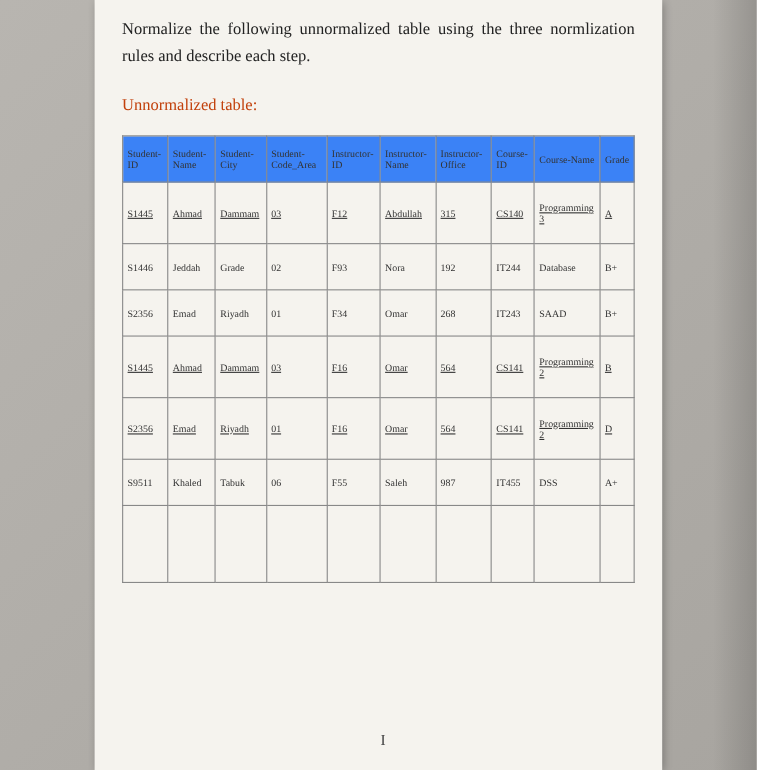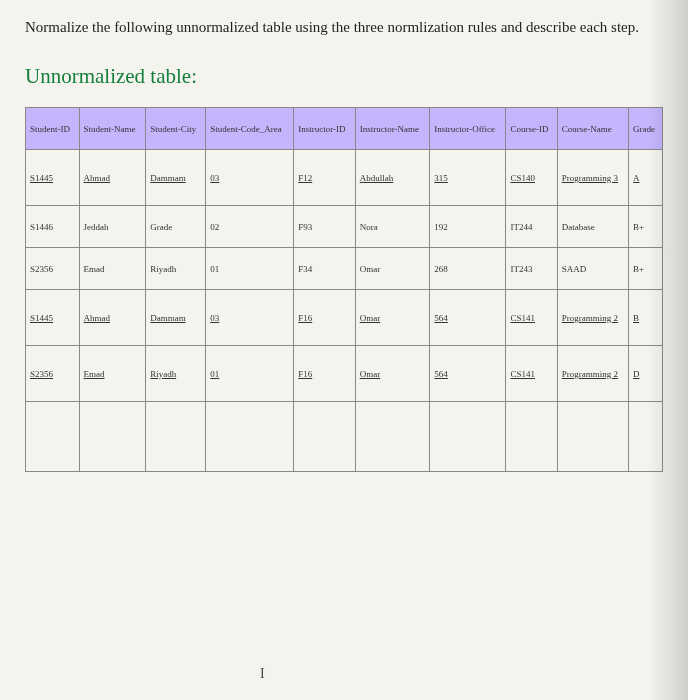--- a/index.html
+++ b/index.html
@@ -10,56 +10,56 @@
     body {
       width: 688px;
       height: 700px;
       background: linear-gradient(135deg, #b8b5b0 0%, #a8a5a0 100%);
       font-family: 'Times New Roman', Times, serif;
       overflow: hidden;
       position: relative;
     }
     .page {
       background: #f5f3ee;
-      width: 688px;
+      width: 516px;
       min-height: 700px;
       margin: 0 auto;
       padding: 15px 25px;
       box-shadow: 2px 2px 8px rgba(0,0,0,0.3);
       position: relative;
     }
     .instruction {
       font-size: 15px;
       line-height: 1.6;
       color: #222;
       margin-bottom: 25px;
       text-align: justify;
     }
     .subtitle {
-      font-size: 21px;
-      color: #15803d;
+      font-size: 15px;
+      color: #c2410c;
       margin-bottom: 18px;
     }
     table {
       border-collapse: collapse;
       width: 100%;
       font-size: 9px;
       color: #333;
     }
     th, td {
       border: 1px solid #888;
       padding: 8px 4px;
       text-align: left;
       vertical-align: middle;
       height: 42px;
     }
     th {
       font-weight: normal;
       font-size: 9px;
-      background: #c4b5fd;
+      background: #3b82f6;
     }
     td {
       font-size: 9px;
     }
     .tall-row td {
       height: 56px;
       text-decoration: underline;
     }
     .empty-row td {
       height: 70px;
@@ -158,20 +158,32 @@
         <td>Emad</td>
         <td>Riyadh</td>
         <td>01</td>
         <td>F16</td>
         <td>Omar</td>
         <td>564</td>
         <td>CS141</td>
         <td>Programming 2</td>
         <td>D</td>
       </tr>
+      <tr>
+        <td>S9511</td>
+        <td>Khaled</td>
+        <td>Tabuk</td>
+        <td>06</td>
+        <td>F55</td>
+        <td>Saleh</td>
+        <td>987</td>
+        <td>IT455</td>
+        <td>DSS</td>
+        <td>A+</td>
+      </tr>
       <tr class="empty-row">
         <td></td>
         <td></td>
         <td></td>
         <td></td>
         <td></td>
         <td></td>
         <td></td>
         <td></td>
         <td></td>

